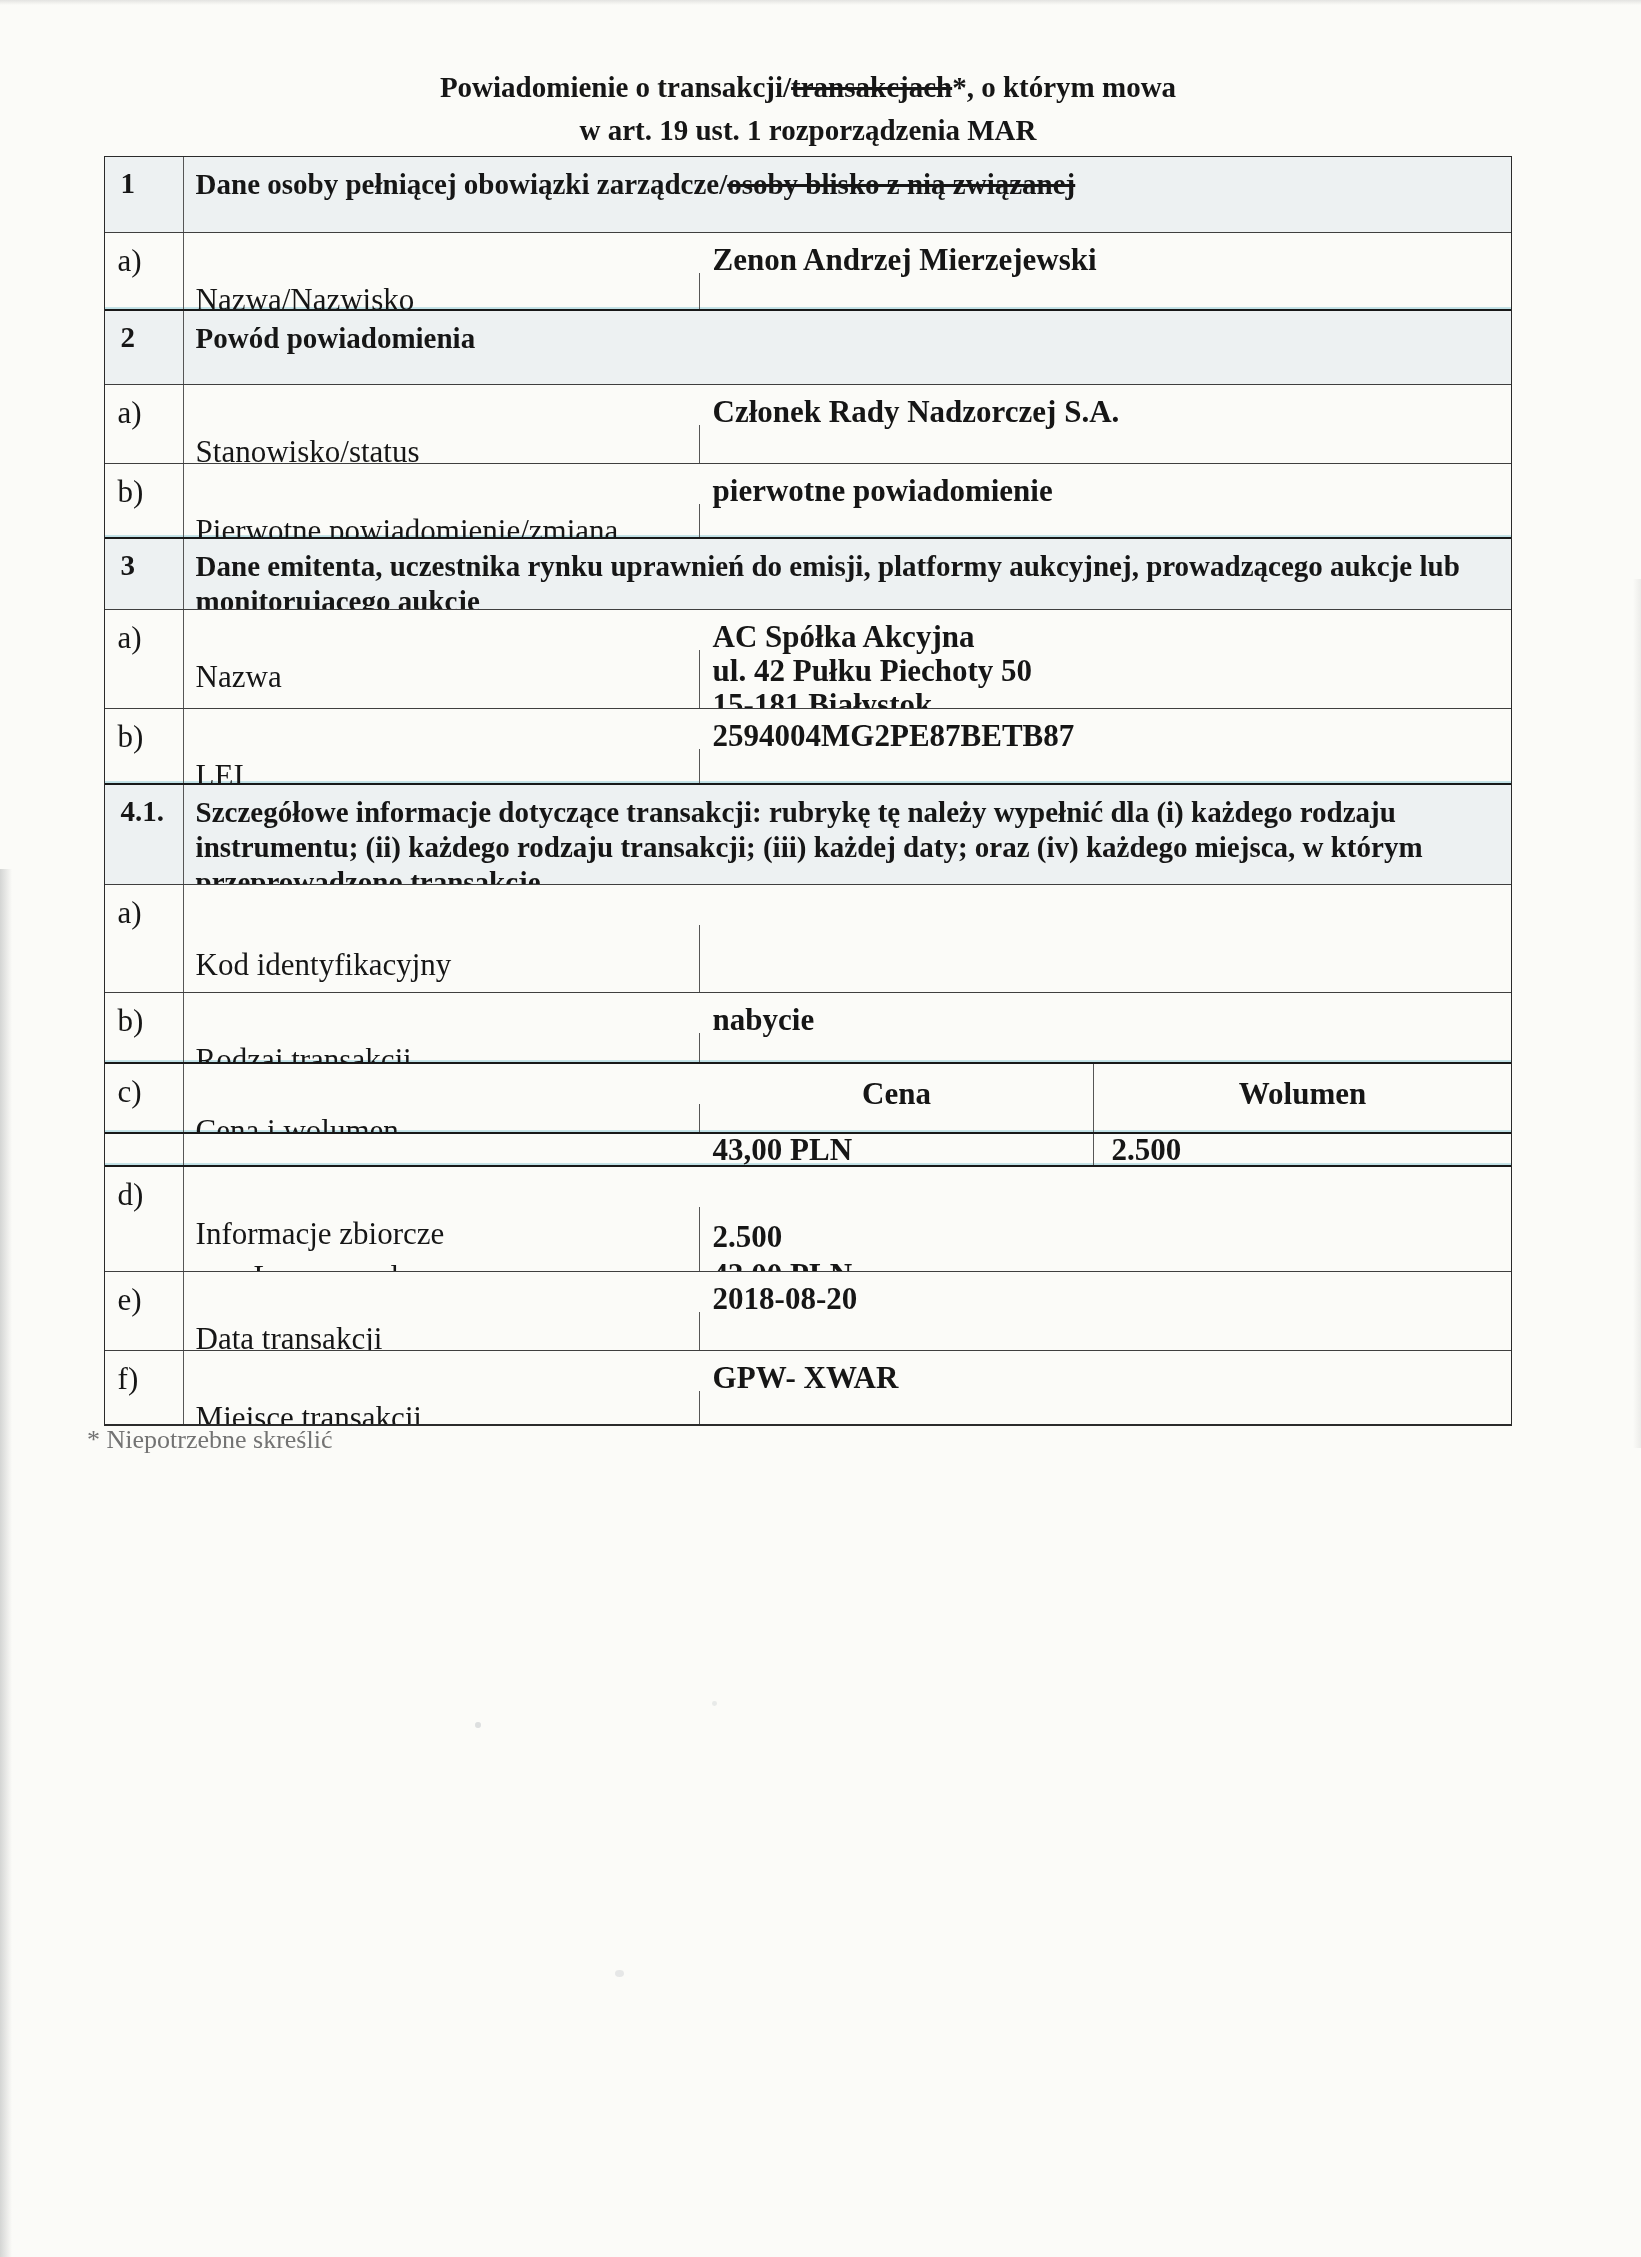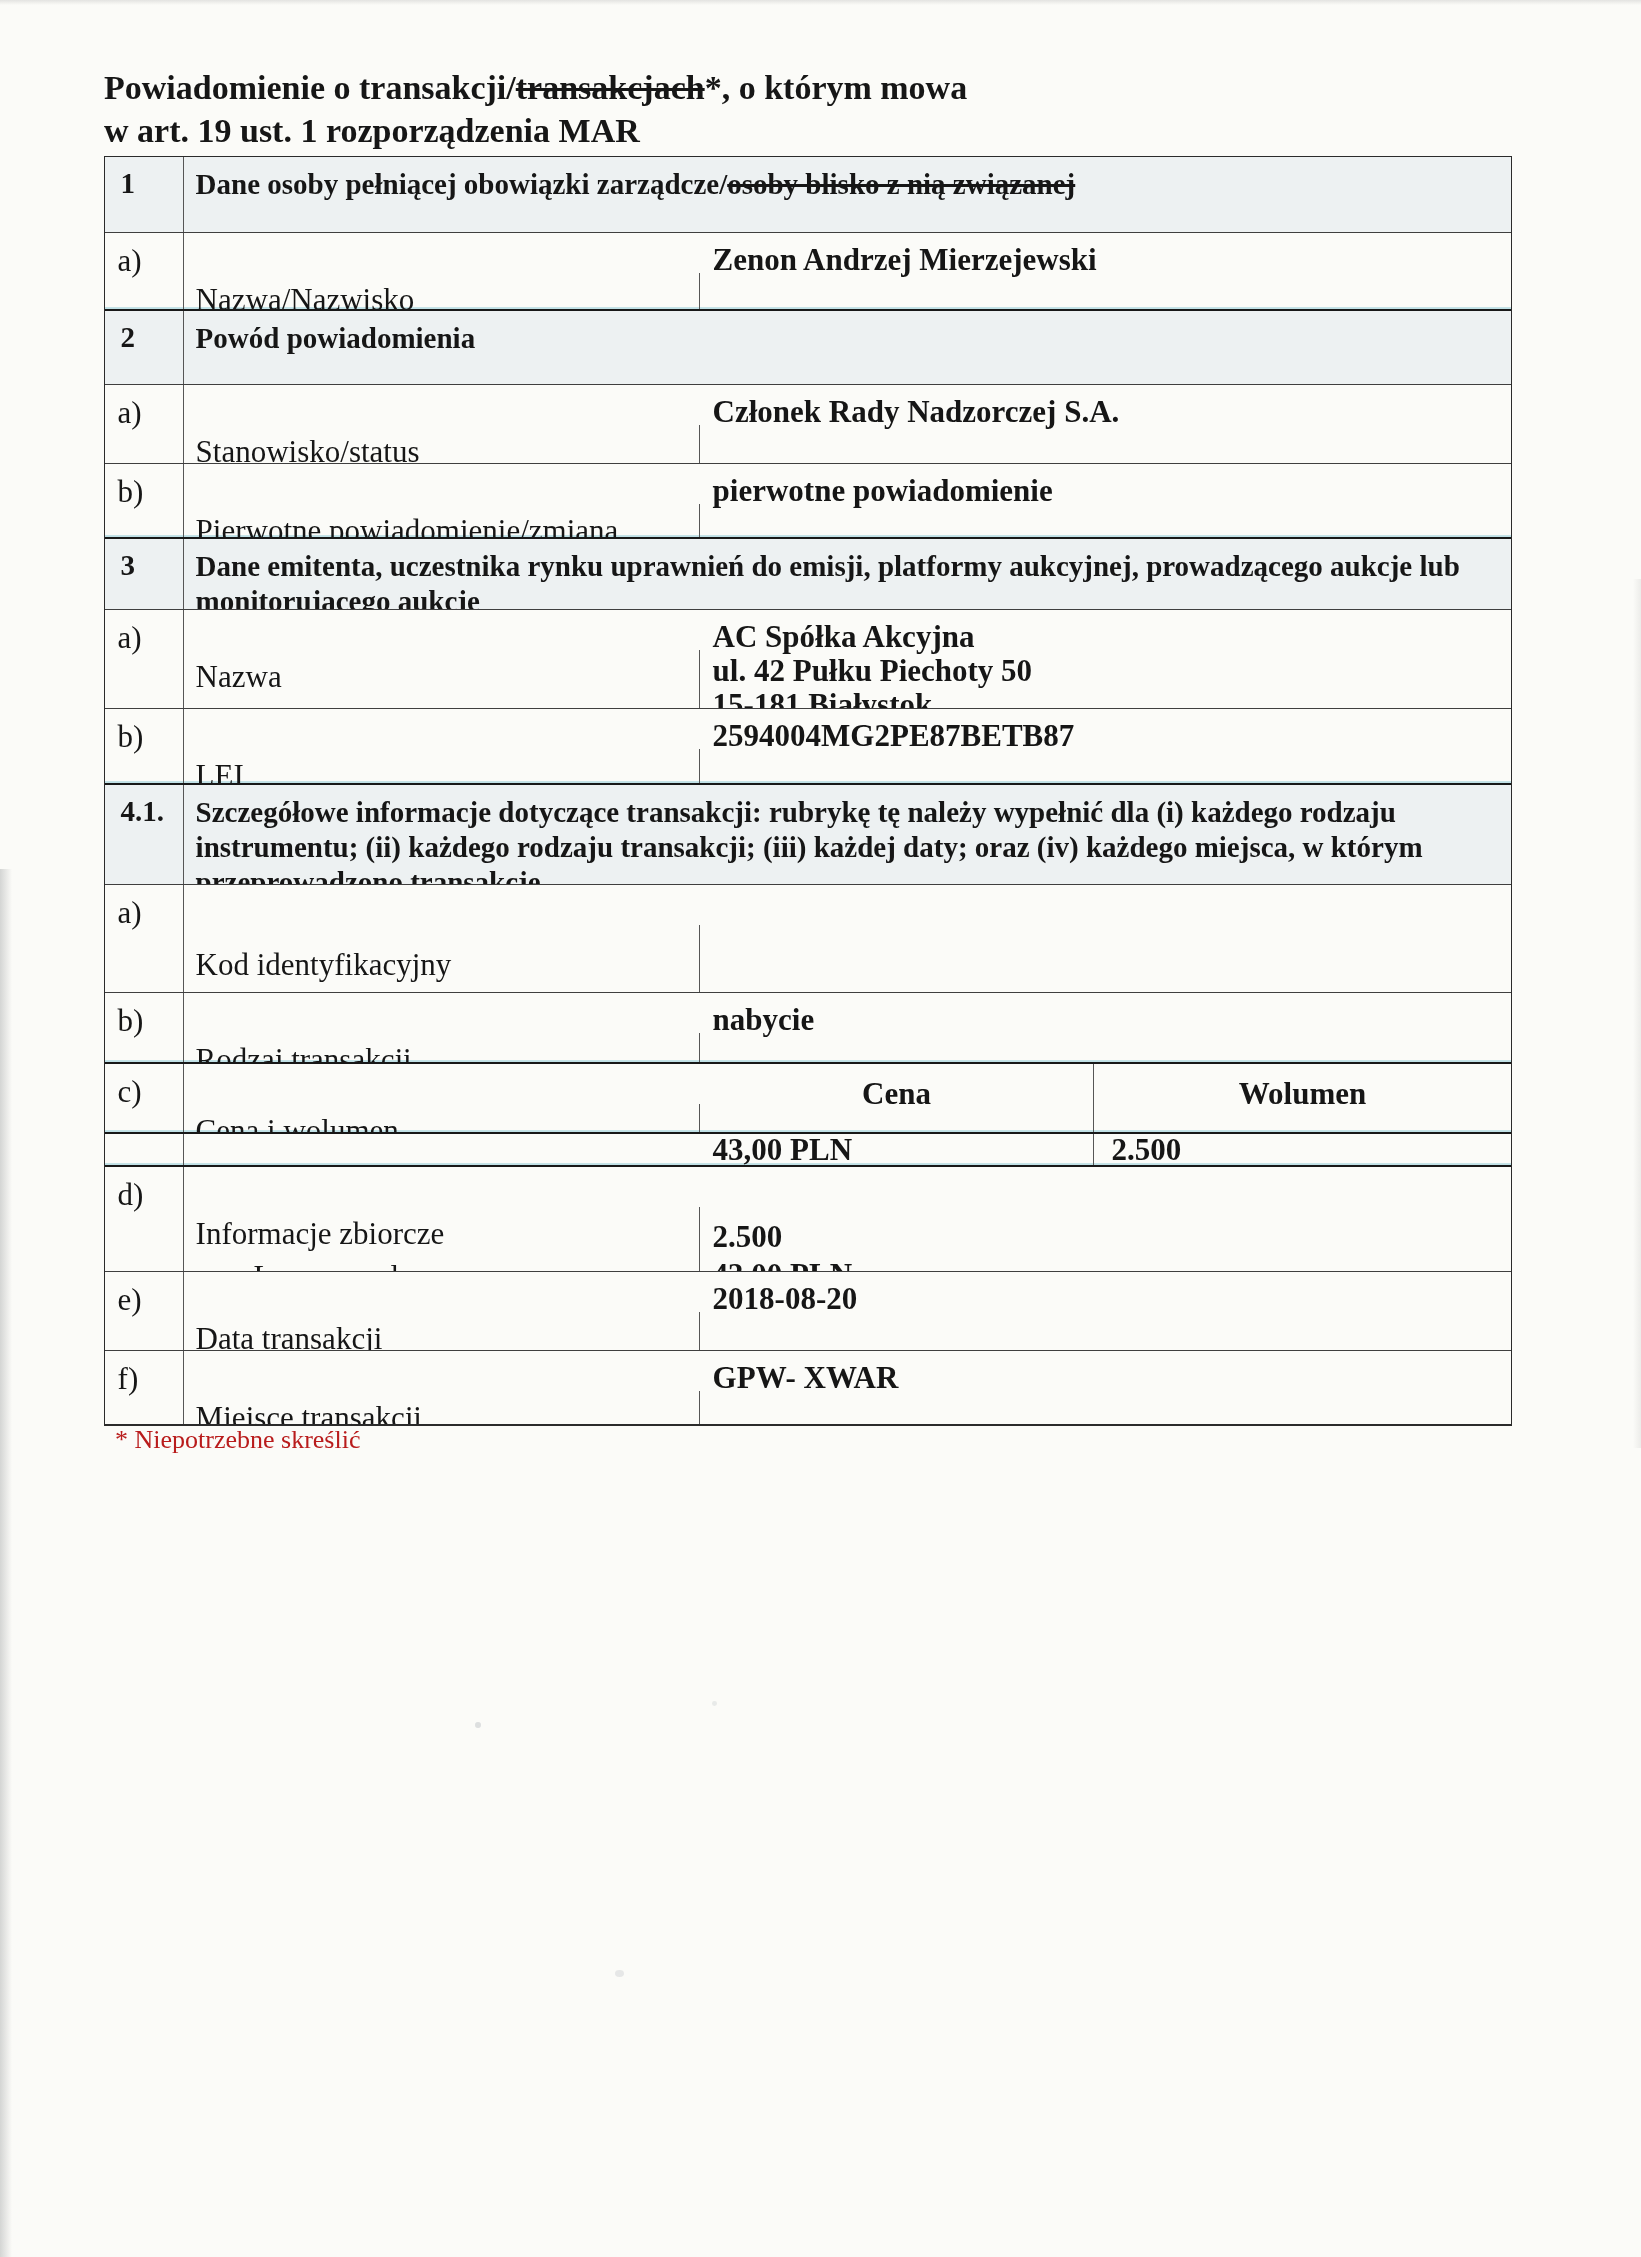--- a/index.html
+++ b/index.html
@@ -13,22 +13,22 @@
   
   .edge-left{position:absolute;left:0;top:869px;width:11.6px;height:1388px;
     background:linear-gradient(to right,rgba(110,115,118,.28),rgba(110,115,118,0));pointer-events:none;}
   .edge-top{position:absolute;left:0;top:0;width:100%;height:4.8px;
     background:linear-gradient(to bottom,rgba(120,120,120,.18),rgba(120,120,120,0));pointer-events:none;}
   .edge-right{position:absolute;right:0;top:579px;width:7.7px;height:869px;
     background:linear-gradient(to left,rgba(130,130,130,.12),rgba(130,130,130,0));pointer-events:none;}
   .speck{position:absolute;border-radius:50%;background:rgba(115,125,135,.22);}
 
   
-  .title{position:absolute;left:104px;top:66px;width:1408px;text-align:left;
-    font-weight:bold;font-size:34px;line-height:43px;}
+  .title{position:absolute;left:104px;top:66px;width:1408px;text-align:center;
+    font-weight:bold;font-size:29px;line-height:43px;}
   .strike{text-decoration:line-through;text-decoration-thickness:2.9px;}
 
   
   .tbl{position:absolute;left:104px;top:156px;width:1408px;
     border:1.9px solid #2b2b2b;border-bottom-width:2.9px;box-sizing:border-box;
     font-size:31px;}
   .row{display:flex;box-sizing:border-box;overflow:hidden;}
   .bt-thin{border-top:1.9px solid #3f3f3f;}
   .bt-heavy{border-top:2.9px solid #181818;box-shadow:0 -1.9px 0 rgba(132,198,212,.5);}
   .sec{background:#edf1f2;font-weight:bold;font-size:29px;}
@@ -61,21 +61,21 @@
   .cell-price-val{padding:0 0 0 12.6px;line-height:32px;}
   .cell-volume-val{padding:0 0 0 17.4px;line-height:32px;}
 
   
   .agg-item{padding-left:35px;line-height:38px;margin-top:7.7px;}
   .agg-item .dash{display:inline-block;width:23px;}
   .agg-spacer{height:41px;}
   .agg-val{line-height:38px;}
 
   
-  .footnote{position:absolute;left:87px;top:1425px;font-size:26px;color:#b91c1c;margin-left:28px;}
+  .footnote{position:absolute;left:87px;top:1425px;font-size:26px;color:#737373;}
 </style>
 </head>
 <body>
 
 <div class="page">
 
   <div class="edge-top"></div>
   <div class="edge-left"></div>
   <div class="edge-right"></div>
 

